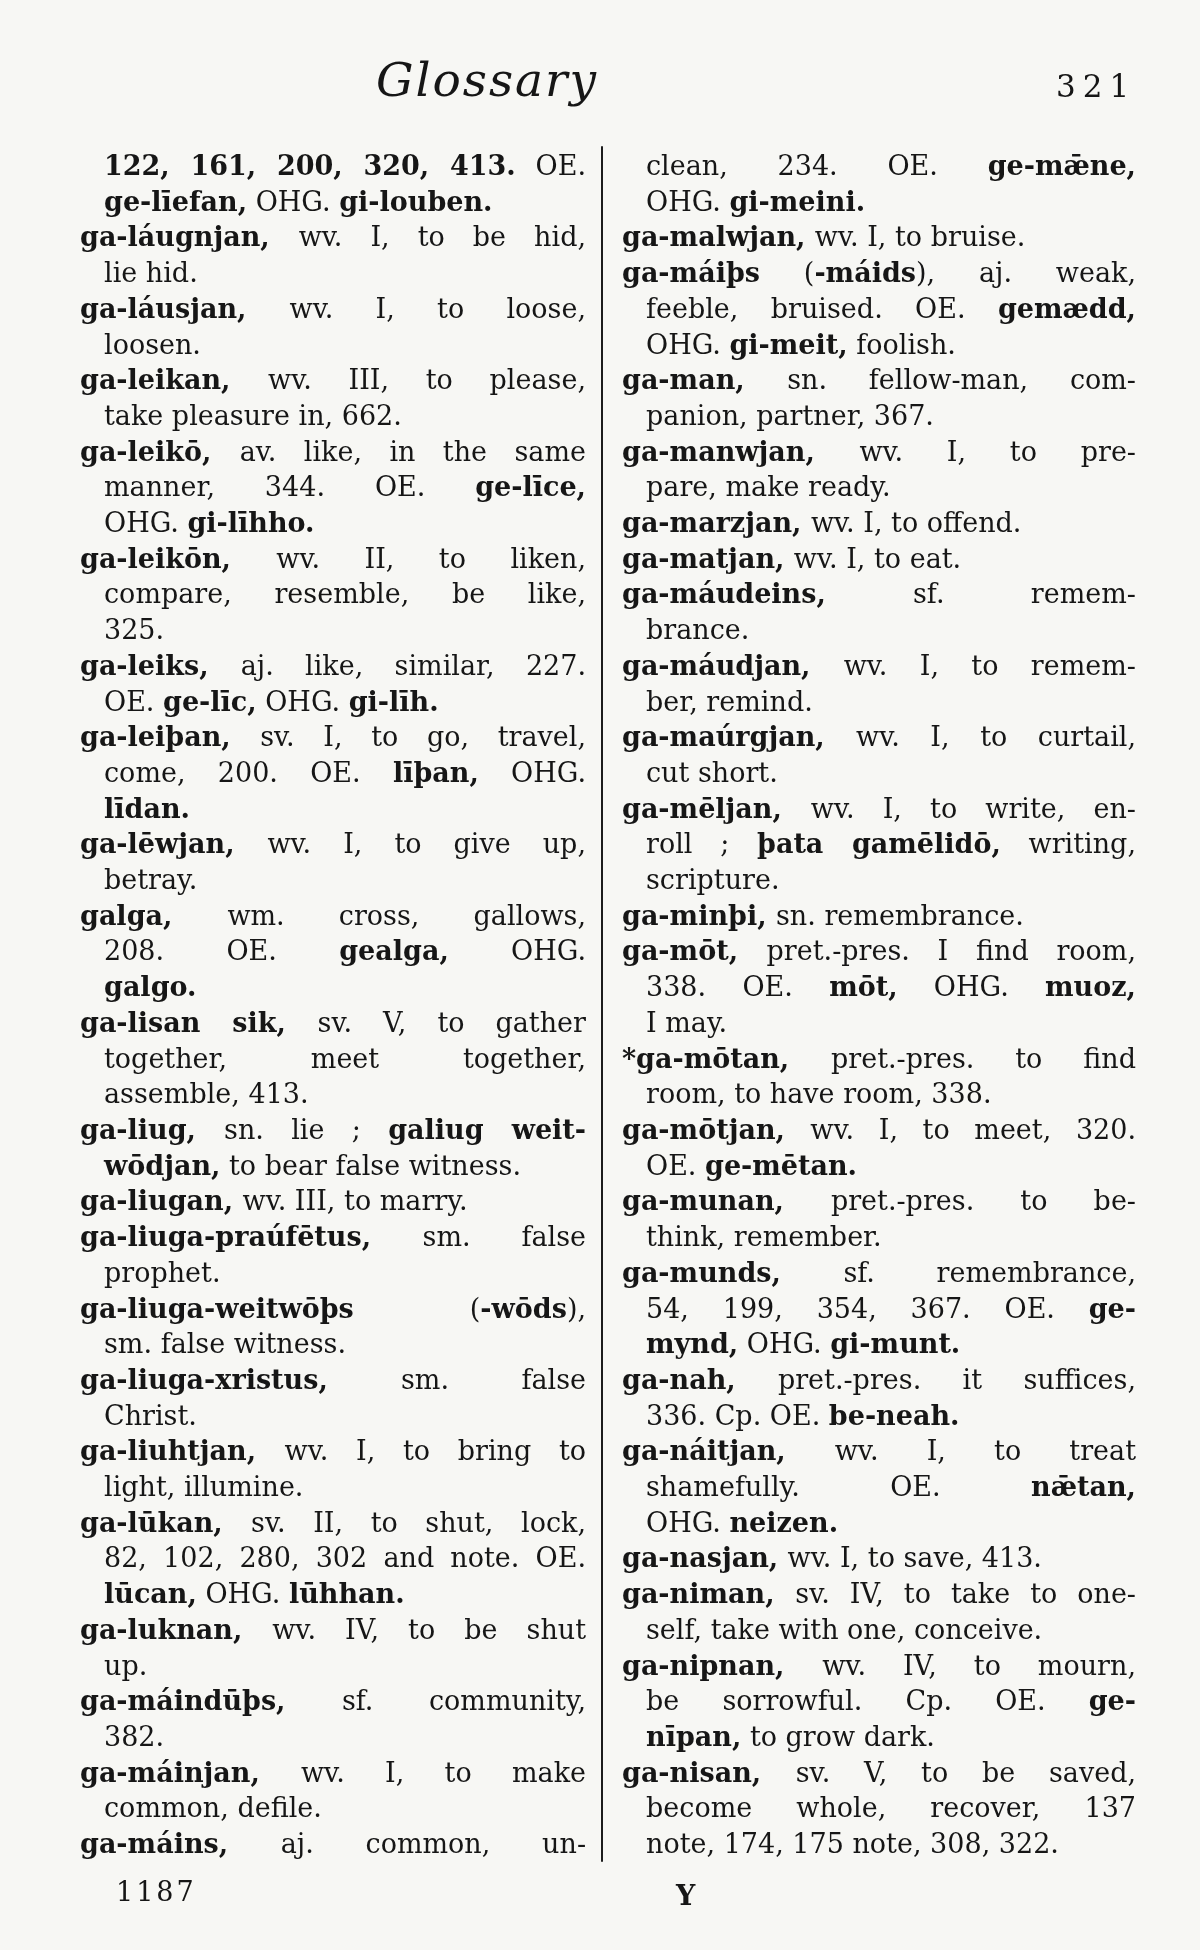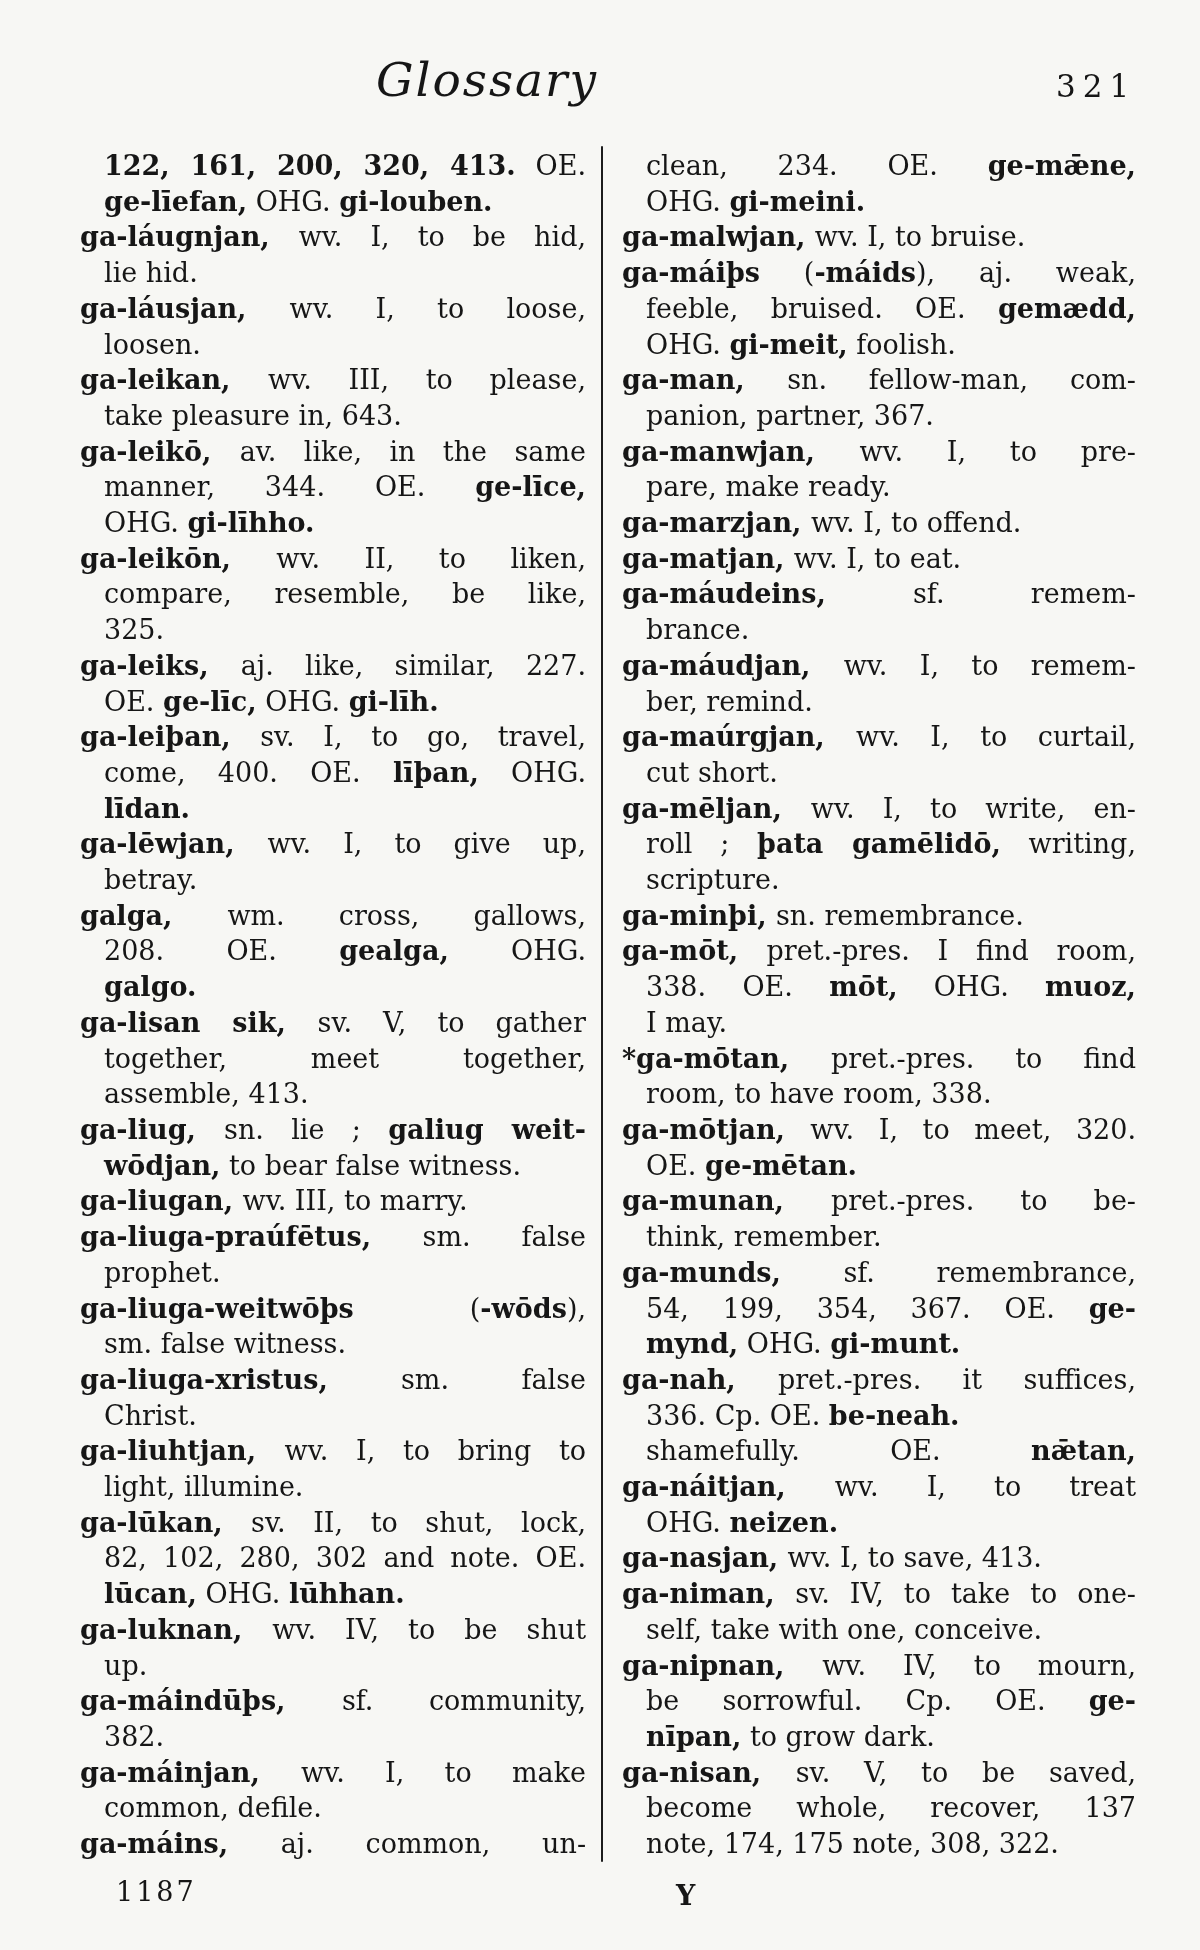--- a/index.html
+++ b/index.html
@@ -64,39 +64,39 @@
       <div class="entry">
         <div class="line jl"><span class="b">ga-láugnjan, </span><span class="i">wv</span><span class="r">. I, to be hid,</span></div>
         <div class="line ind"><span class="r">lie hid.</span></div>
       </div>
       <div class="entry">
         <div class="line jl"><span class="b">ga-láusjan, </span><span class="i">wv</span><span class="r">. I, to loose,</span></div>
         <div class="line ind"><span class="r">loosen.</span></div>
       </div>
       <div class="entry">
         <div class="line jl"><span class="b">ga-leikan, </span><span class="i">wv</span><span class="r">. III, to please,</span></div>
-        <div class="line ind"><span class="r">take pleasure in, 643.</span></div>
+        <div class="line ind"><span class="r">take pleasure in, 662.</span></div>
       </div>
       <div class="entry">
         <div class="line jl"><span class="b">ga-leikō, </span><span class="i">av</span><span class="r">. like, in the same</span></div>
         <div class="line ind jl"><span class="r">manner, 344.  OE. </span><span class="b">ge-līce,</span></div>
         <div class="line ind"><span class="r">OHG. </span><span class="b">gi-līhho.</span></div>
       </div>
       <div class="entry">
         <div class="line jl"><span class="b">ga-leikōn, </span><span class="i">wv</span><span class="r">. II, to liken,</span></div>
         <div class="line ind jl"><span class="r">compare, resemble, be like,</span></div>
         <div class="line ind"><span class="r">325.</span></div>
       </div>
       <div class="entry">
         <div class="line jl"><span class="b">ga-leiks, </span><span class="i">aj</span><span class="r">. like, similar, 227.</span></div>
         <div class="line ind"><span class="r">OE. </span><span class="b">ge-līc,</span><span class="r"> OHG. </span><span class="b">gi-līh.</span></div>
       </div>
       <div class="entry">
         <div class="line jl"><span class="b">ga-leiþan, </span><span class="i">sv</span><span class="r">. I, to go, travel,</span></div>
-        <div class="line ind jl"><span class="r">come, 400.  OE. </span><span class="b">līþan,</span><span class="r"> OHG.</span></div>
+        <div class="line ind jl"><span class="r">come, 200.  OE. </span><span class="b">līþan,</span><span class="r"> OHG.</span></div>
         <div class="line ind"><span class="b">līdan.</span></div>
       </div>
       <div class="entry">
         <div class="line jl"><span class="b">ga-lēwjan, </span><span class="i">wv</span><span class="r">. I, to give up,</span></div>
         <div class="line ind"><span class="r">betray.</span></div>
       </div>
       <div class="entry">
         <div class="line jl"><span class="b">galga, </span><span class="i">wm</span><span class="r">. cross, gallows,</span></div>
         <div class="line ind jl"><span class="r">208.  OE. </span><span class="b">gealga,</span><span class="r"> OHG.</span></div>
         <div class="line ind"><span class="b">galgo.</span></div>
@@ -220,22 +220,22 @@
       <div class="entry">
         <div class="line jl"><span class="b">ga-munds, </span><span class="i">sf</span><span class="r">. remembrance,</span></div>
         <div class="line ind jl"><span class="r">54, 199, 354, 367.  OE. </span><span class="b">ge-</span></div>
         <div class="line ind"><span class="b">mynd,</span><span class="r"> OHG. </span><span class="b">gi-munt.</span></div>
       </div>
       <div class="entry">
         <div class="line jl"><span class="b">ga-nah, </span><span class="i">pret.-pres</span><span class="r">. it suffices,</span></div>
         <div class="line ind"><span class="r">336.  Cp. OE. </span><span class="b">be-neah.</span></div>
       </div>
       <div class="entry">
+        <div class="line jl"><span class="b">ga-náitjan, </span><span class="i">wv</span><span class="r">. I, to treat</span></div>
         <div class="line ind jl"><span class="r">shamefully.  OE. </span><span class="b">nǣtan,</span></div>
-        <div class="line jl"><span class="b">ga-náitjan, </span><span class="i">wv</span><span class="r">. I, to treat</span></div>
         <div class="line ind"><span class="r">OHG. </span><span class="b">neizen.</span></div>
       </div>
       <div class="entry">
         <div class="line"><span class="b">ga-nasjan, </span><span class="i">wv</span><span class="r">. I, to save, 413.</span></div>
       </div>
       <div class="entry">
         <div class="line jl"><span class="b">ga-niman, </span><span class="i">sv</span><span class="r">. IV, to take to one-</span></div>
         <div class="line ind"><span class="r">self, take with one, conceive.</span></div>
       </div>
       <div class="entry">

